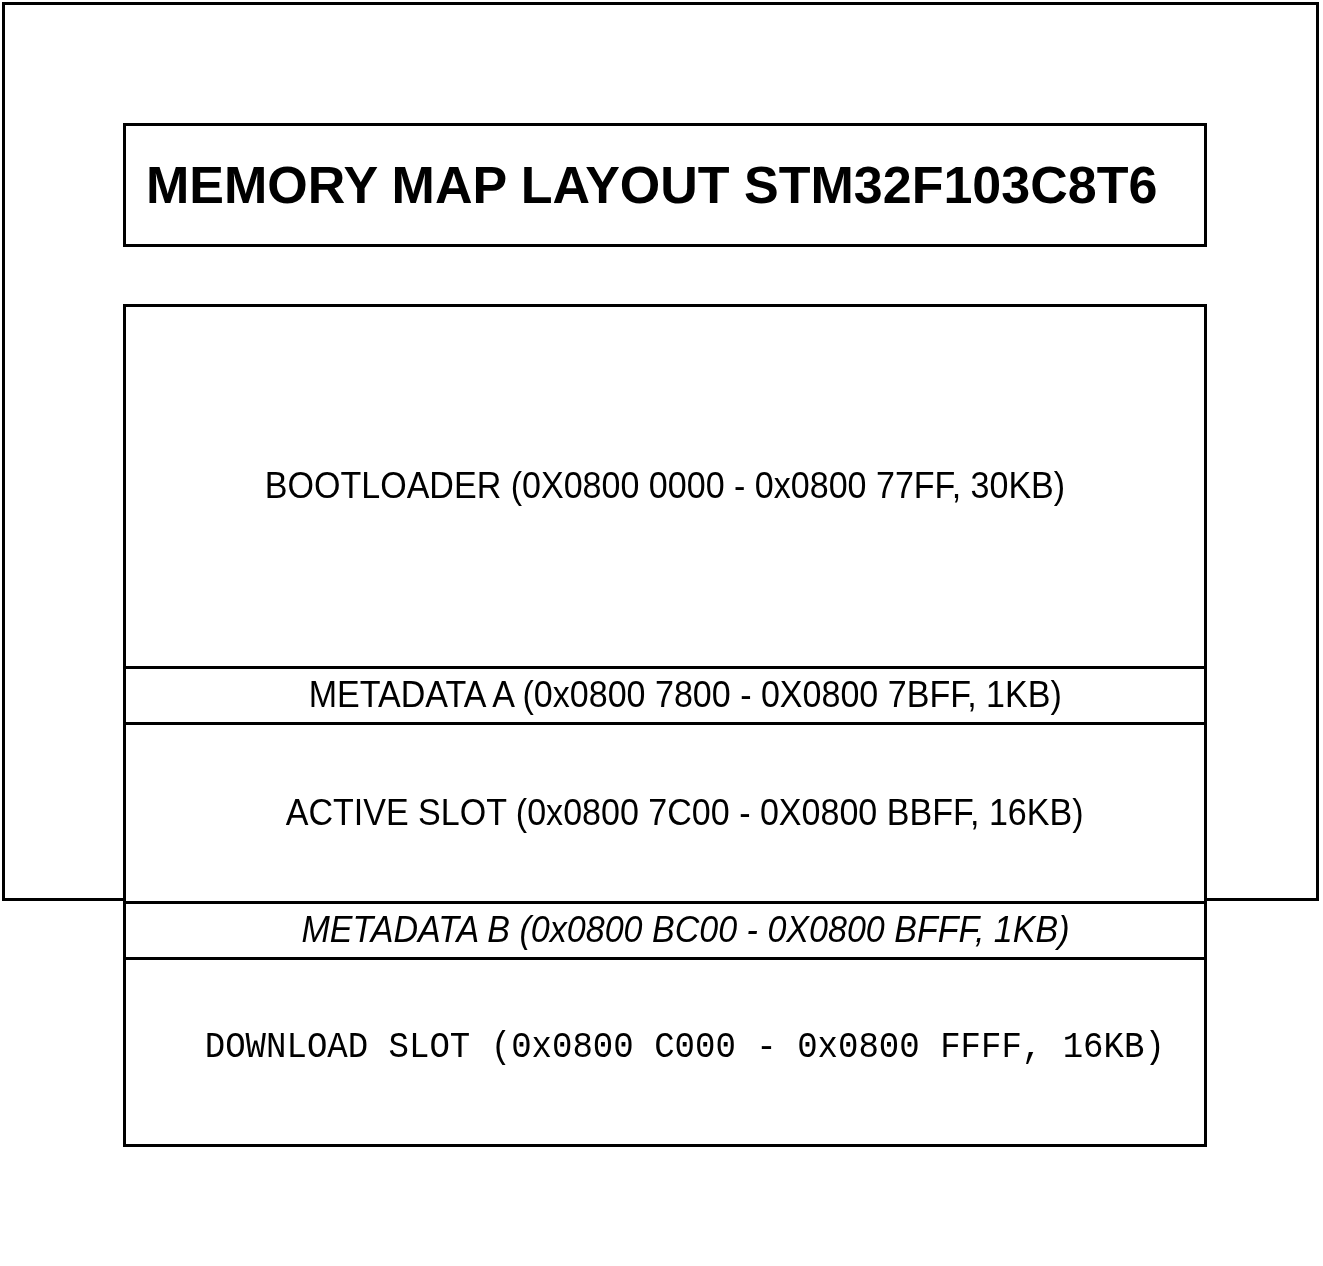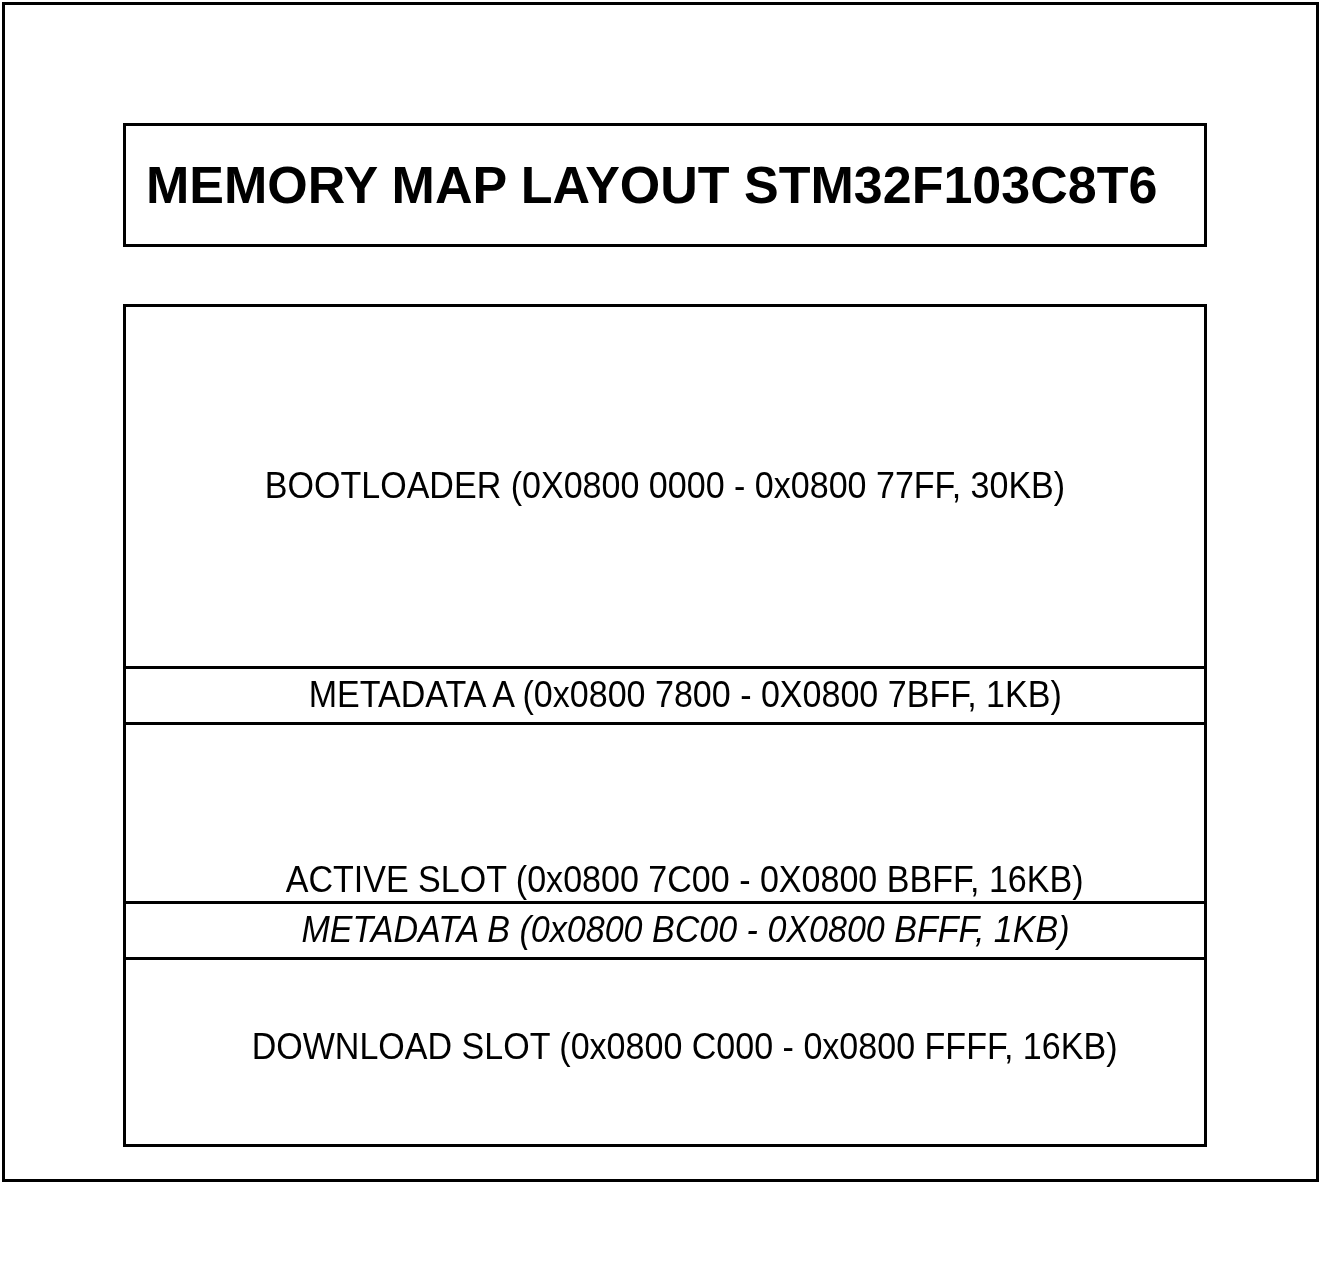--- a/index.html
+++ b/index.html
@@ -15,21 +15,21 @@
     color: #000000;
     overflow: hidden;
   }
 
   
   #page-frame {
     position: absolute;
     left: 2px;
     top: 2px;
     width: 1317px;
-    height: 1180px;
+    height: 899px;
     box-sizing: border-box;
     border: 3px solid #000000;
     background: #ffffff;
   }
 
   
   #title-box {
     position: absolute;
     left: 118px;
     top: 118px;
@@ -84,23 +84,23 @@
     line-height: 1.1;
     white-space: nowrap;
     text-align: center;
     font-stretch: condensed;
     transform: scaleX(0.92);
   }
 
   
   #region-bootloader     { height: 359px; }
   #region-metadata-a     { height: 56px;  }
-  #region-active-slot    { height: 179px; align-items: flex-end; }
+  #region-active-slot    { height: 179px; }
   #region-metadata-b     { height: 56px; font-style: italic;  }
-  #region-download-slot  { height: 178px; }
+  #region-download-slot  { height: 178px; font-family: Liberation Mono, monospace; }
 </style>
 </head>
 <body>
 
 <div id="page-frame">
 
   <div id="title-box">
     <span id="title-text">MEMORY MAP LAYOUT STM32F103C8T6</span>
   </div>
 

